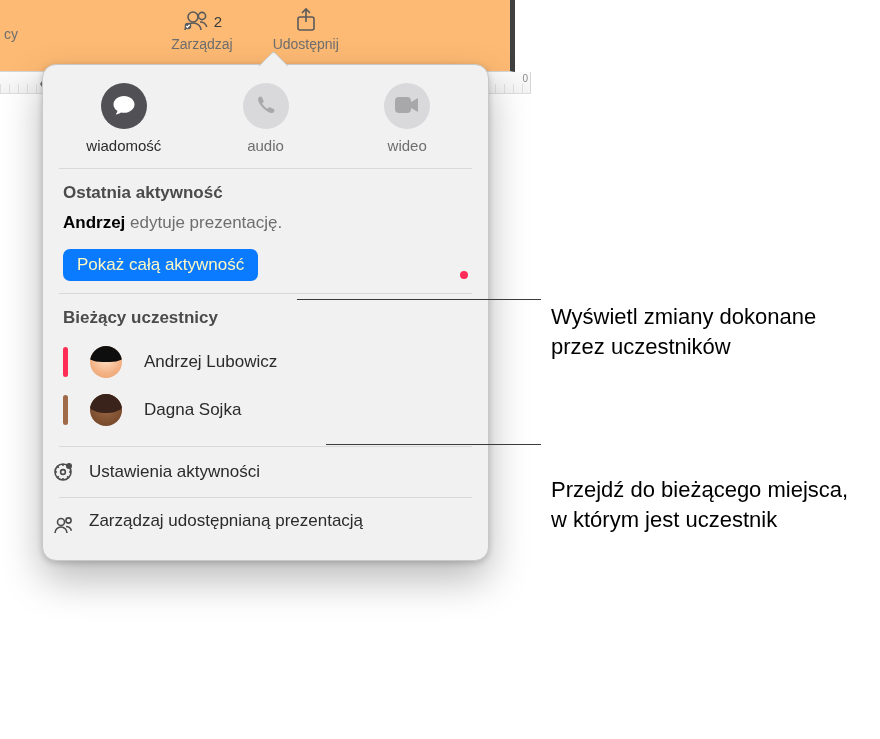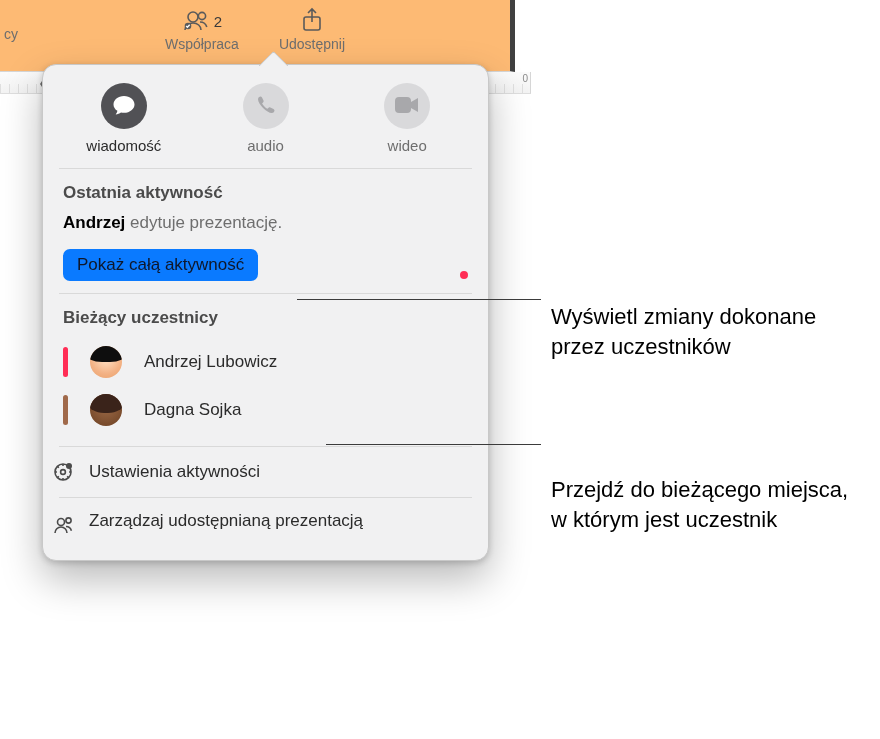--- a/index.html
+++ b/index.html
@@ -99,21 +99,21 @@
   .divider{height:1px;background:var(--sep);margin:0 16px;}
 
   .section{padding:14px 20px 12px;}
   .section-h{font-size:17px;font-weight:600;color:var(--heading);margin:0 0 10px;}
   .activity-line{font-size:17px;margin:0 0 16px;}
   .activity-line b{color:#000;font-weight:700;}
   .activity-line span{color:var(--muted);}
 
   .activity-row{display:flex;align-items:center;justify-content:space-between;margin-top:4px;}
   .pill{
-    display:inline-block;background:var(--blue);color:#0f172a;
+    display:inline-block;background:var(--blue);color:#fef9c3;
     padding:6px 14px;border-radius:7px;font-size:17px;
   }
   .mini-avatar{width:28px;height:28px;border-radius:50%;position:relative;overflow:visible;}
   .mini-avatar .face{
     width:28px;height:28px;border-radius:50%;
     background:radial-gradient(circle at 50% 35%,#ffe0c4 0,#f5b790 55%,#eca36a 100%);
     position:relative;overflow:hidden;
   }
   .mini-avatar .hair2{
     position:absolute;inset:0;border-radius:50%;
@@ -156,21 +156,21 @@
             <circle cx="11" cy="8" r="5"></circle>
               <path d="M3 21c0-4 3.5-7 8-7s8 3 8 7"></path>
             <circle cx="20" cy="7" r="3.6"></circle>
               <path d="M18 13c3.2 0 6 2.2 6.8 5"></path>
             <circle cx="6" cy="17" r="3.3" fill="#5a5a5a" stroke="none"></circle>
             <path d="M4.2 17l1.2 1.3 2.3-2.6" stroke="#fafafa" stroke-width="1.4"></path>
           </svg>
         </span>
         <span class="tb-badge">2</span>
       </div>
-      <span>Współpraca</span>
+      <span>Zarządzaj</span>
     </div>
     <div class="tb-item">
       <div class="icon-wrap">
         <span>
           <svg width="22" height="26" viewBox="0 0 22 26" fill="none" stroke-width="1.6">
             <path d="M11 2v13M7 6l4-4 4 4"></path>
               <rect x="3" y="10" width="16" height="13" rx="2"></rect>
           </svg>
         </span>
       </div>

